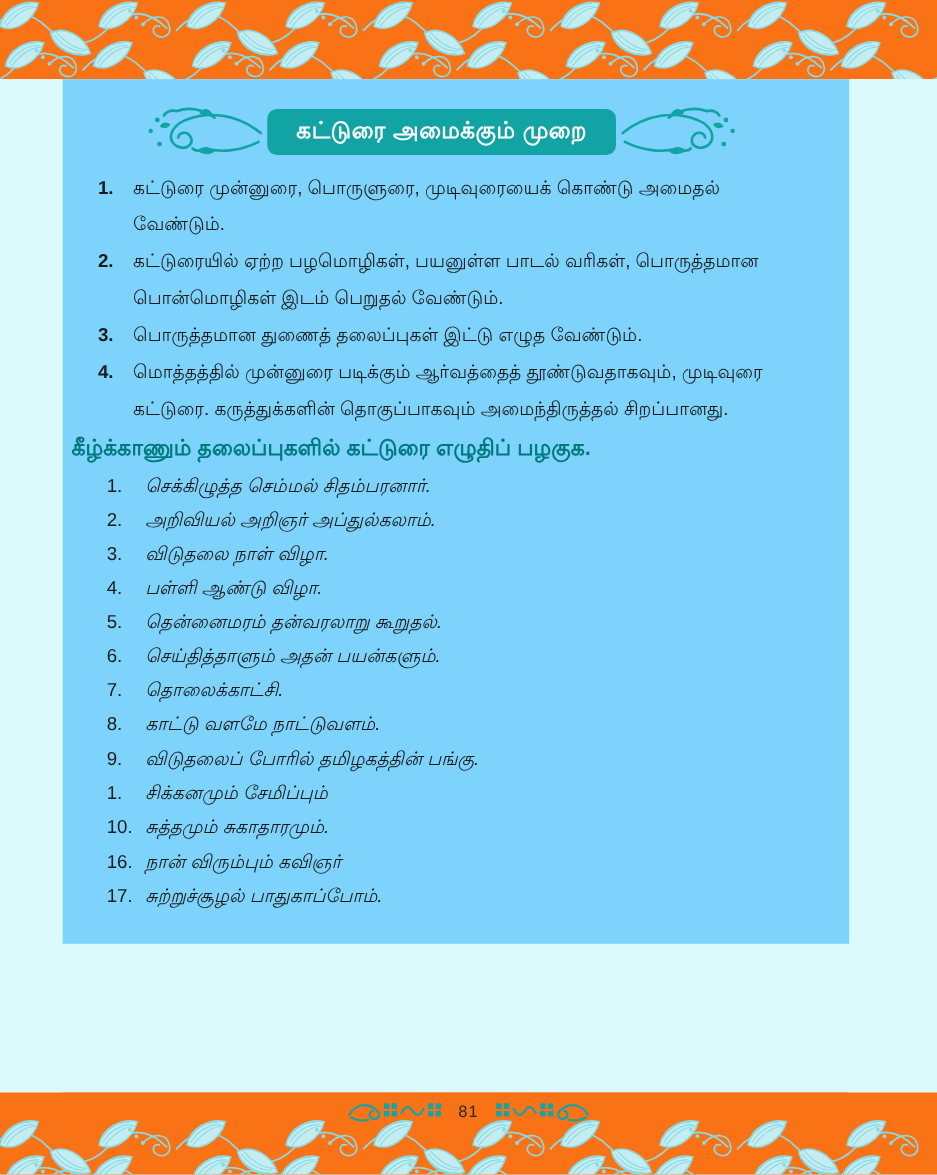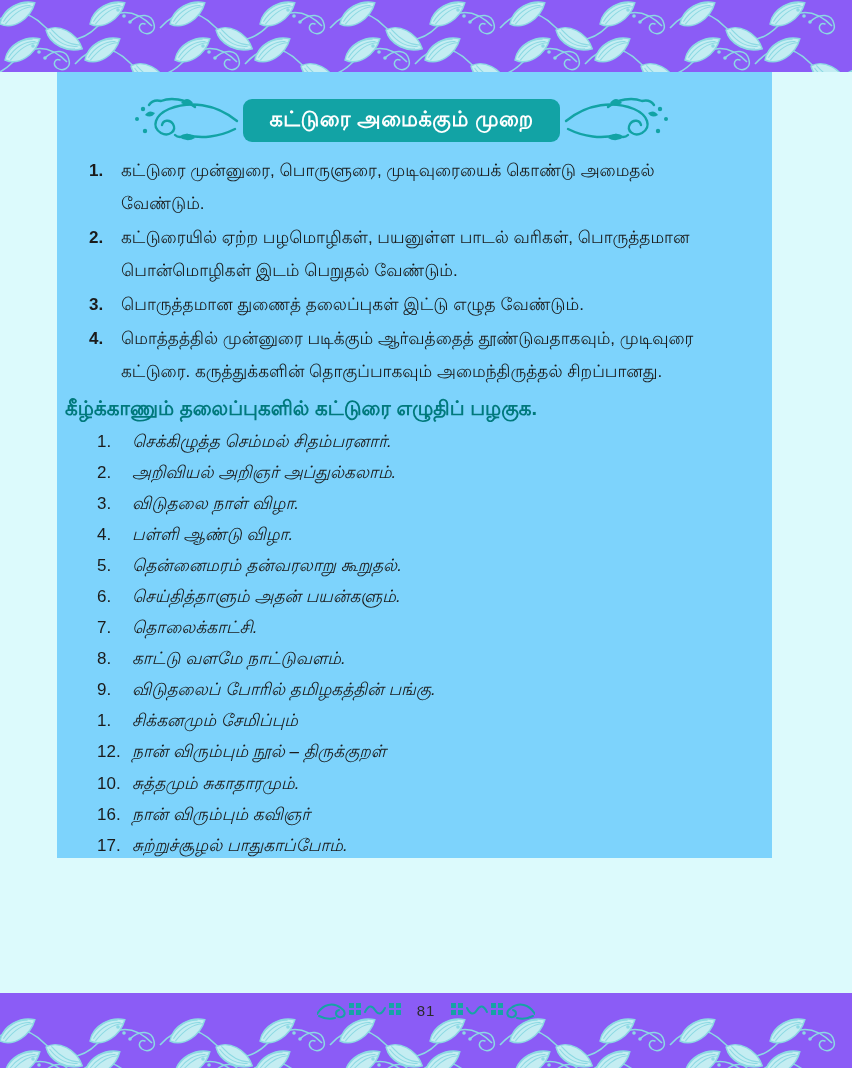--- a/index.html
+++ b/index.html
@@ -1,20 +1,20 @@
 <!DOCTYPE html>
 <html><head>
 <meta charset="utf-8">
 <style>
   html,body{margin:0;padding:0;}
   body{font-family:"Liberation Sans",sans-serif;background:#e8feff;}
   .page{position:relative;width:852px;height:1068px;background:#dcfafc;overflow:hidden;}
 
   
-  .band{position:absolute;left:0;width:852px;background:#8b5cf6;overflow:hidden;}
+  .band{position:absolute;left:0;width:852px;background:#f97316;overflow:hidden;}
   .band-top{top:0;height:72px;}
   .band-bottom{top:993px;height:75px;}
   .band svg{display:block;}
 
   
   .strip{position:absolute;top:72px;height:921px;background:#dcfafc;}
   .strip-left{left:0;width:57px;}
   .strip-right{left:772px;width:80px;}
 
   
@@ -224,24 +224,20 @@
         </li>
       <li>
           <span class="num">9.</span>
           <span class="txt">விடுதலைப் போரில் தமிழகத்தின் பங்கு.</span>
         </li>
       <li>
           <span class="num">1.</span>
           <span class="txt">சிக்கனமும் சேமிப்பும்</span>
         </li>
       <li>
-          <span class="num">12.</span>
-          <span class="txt">நான் விரும்பும் நூல் – திருக்குறள்</span>
-        </li>
-      <li>
           <span class="num">10.</span>
           <span class="txt">சுத்தமும் சுகாதாரமும்.</span>
         </li>
       <li>
           <span class="num">16.</span>
           <span class="txt">நான் விரும்பும் கவிஞர்</span>
         </li>
       <li>
           <span class="num">17.</span>
           <span class="txt">சுற்றுச்சூழல் பாதுகாப்போம்.</span>

